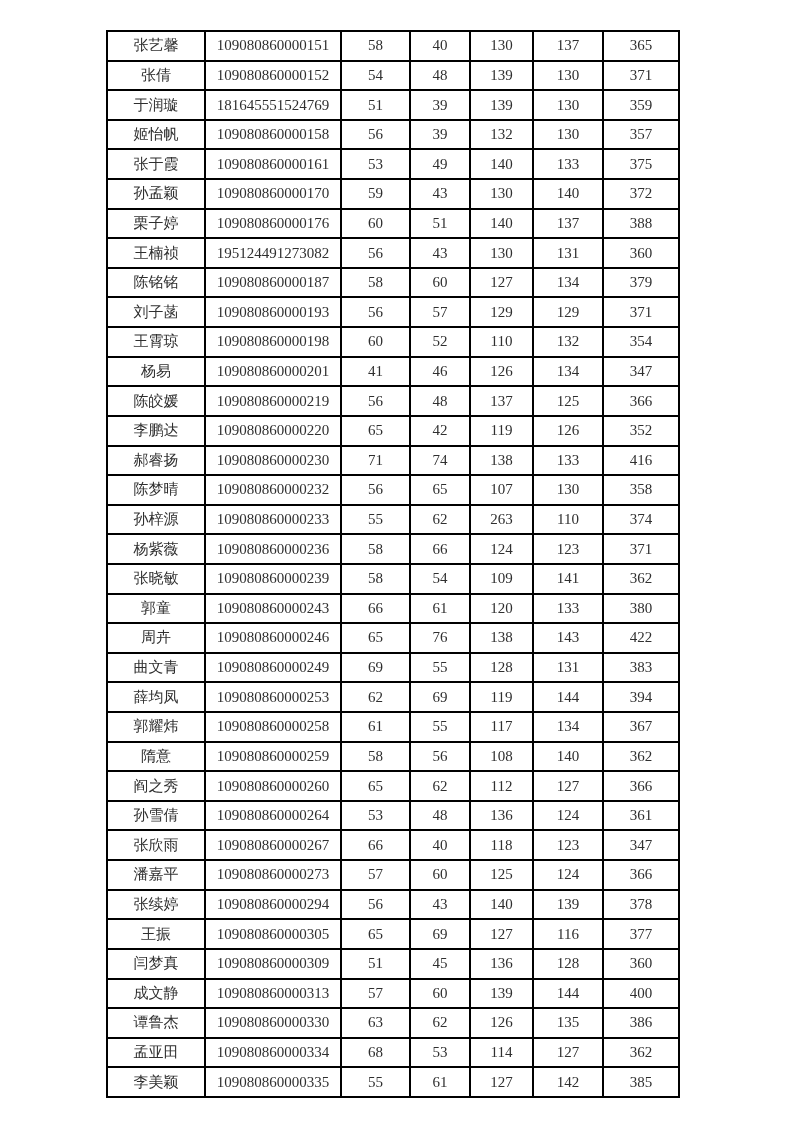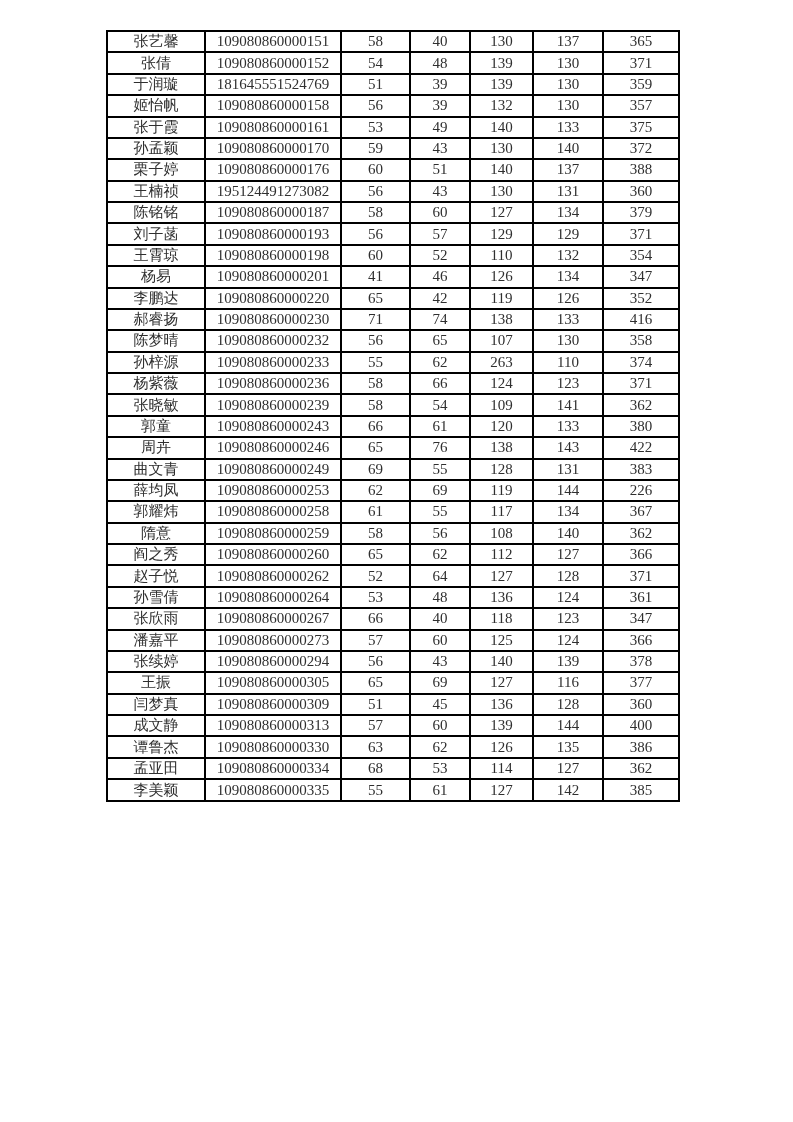--- a/index.html
+++ b/index.html
@@ -15,21 +15,21 @@
     width: 793px;
     height: 1122px;
     background: #ffffff;
     overflow: hidden;
   }
   table.score-table {
     position: absolute;
     left: 106px;
     top: 30px;
     width: 572px;
-    height: 772px;
+    height: 1068px;
     border-collapse: collapse;
     table-layout: fixed;
   }
   table.score-table td {
     border: 2px solid #000000;
     text-align: center;
     vertical-align: middle;
     font-size: 15px;
     color: #2f2f2f;
     padding: 0;
@@ -154,20 +154,29 @@
         <tr>
           <td>杨易</td>
           <td>109080860000201</td>
           <td>41</td>
           <td>46</td>
           <td>126</td>
           <td>134</td>
           <td>347</td>
         </tr>
         <tr>
+          <td>陈皎媛</td>
+          <td>109080860000219</td>
+          <td>56</td>
+          <td>48</td>
+          <td>137</td>
+          <td>125</td>
+          <td>366</td>
+        </tr>
+        <tr>
           <td>李鹏达</td>
           <td>109080860000220</td>
           <td>65</td>
           <td>42</td>
           <td>119</td>
           <td>126</td>
           <td>352</td>
         </tr>
         <tr>
           <td>郝睿扬</td>
@@ -241,21 +250,21 @@
           <td>131</td>
           <td>383</td>
         </tr>
         <tr>
           <td>薛均凤</td>
           <td>109080860000253</td>
           <td>62</td>
           <td>69</td>
           <td>119</td>
           <td>144</td>
-          <td>226</td>
+          <td>394</td>
         </tr>
         <tr>
           <td>郭耀炜</td>
           <td>109080860000258</td>
           <td>61</td>
           <td>55</td>
           <td>117</td>
           <td>134</td>
           <td>367</td>
         </tr>
@@ -271,29 +280,20 @@
         <tr>
           <td>阎之秀</td>
           <td>109080860000260</td>
           <td>65</td>
           <td>62</td>
           <td>112</td>
           <td>127</td>
           <td>366</td>
         </tr>
         <tr>
-          <td>赵子悦</td>
-          <td>109080860000262</td>
-          <td>52</td>
-          <td>64</td>
-          <td>127</td>
-          <td>128</td>
-          <td>371</td>
-        </tr>
-        <tr>
           <td>孙雪倩</td>
           <td>109080860000264</td>
           <td>53</td>
           <td>48</td>
           <td>136</td>
           <td>124</td>
           <td>361</td>
         </tr>
         <tr>
           <td>张欣雨</td>

